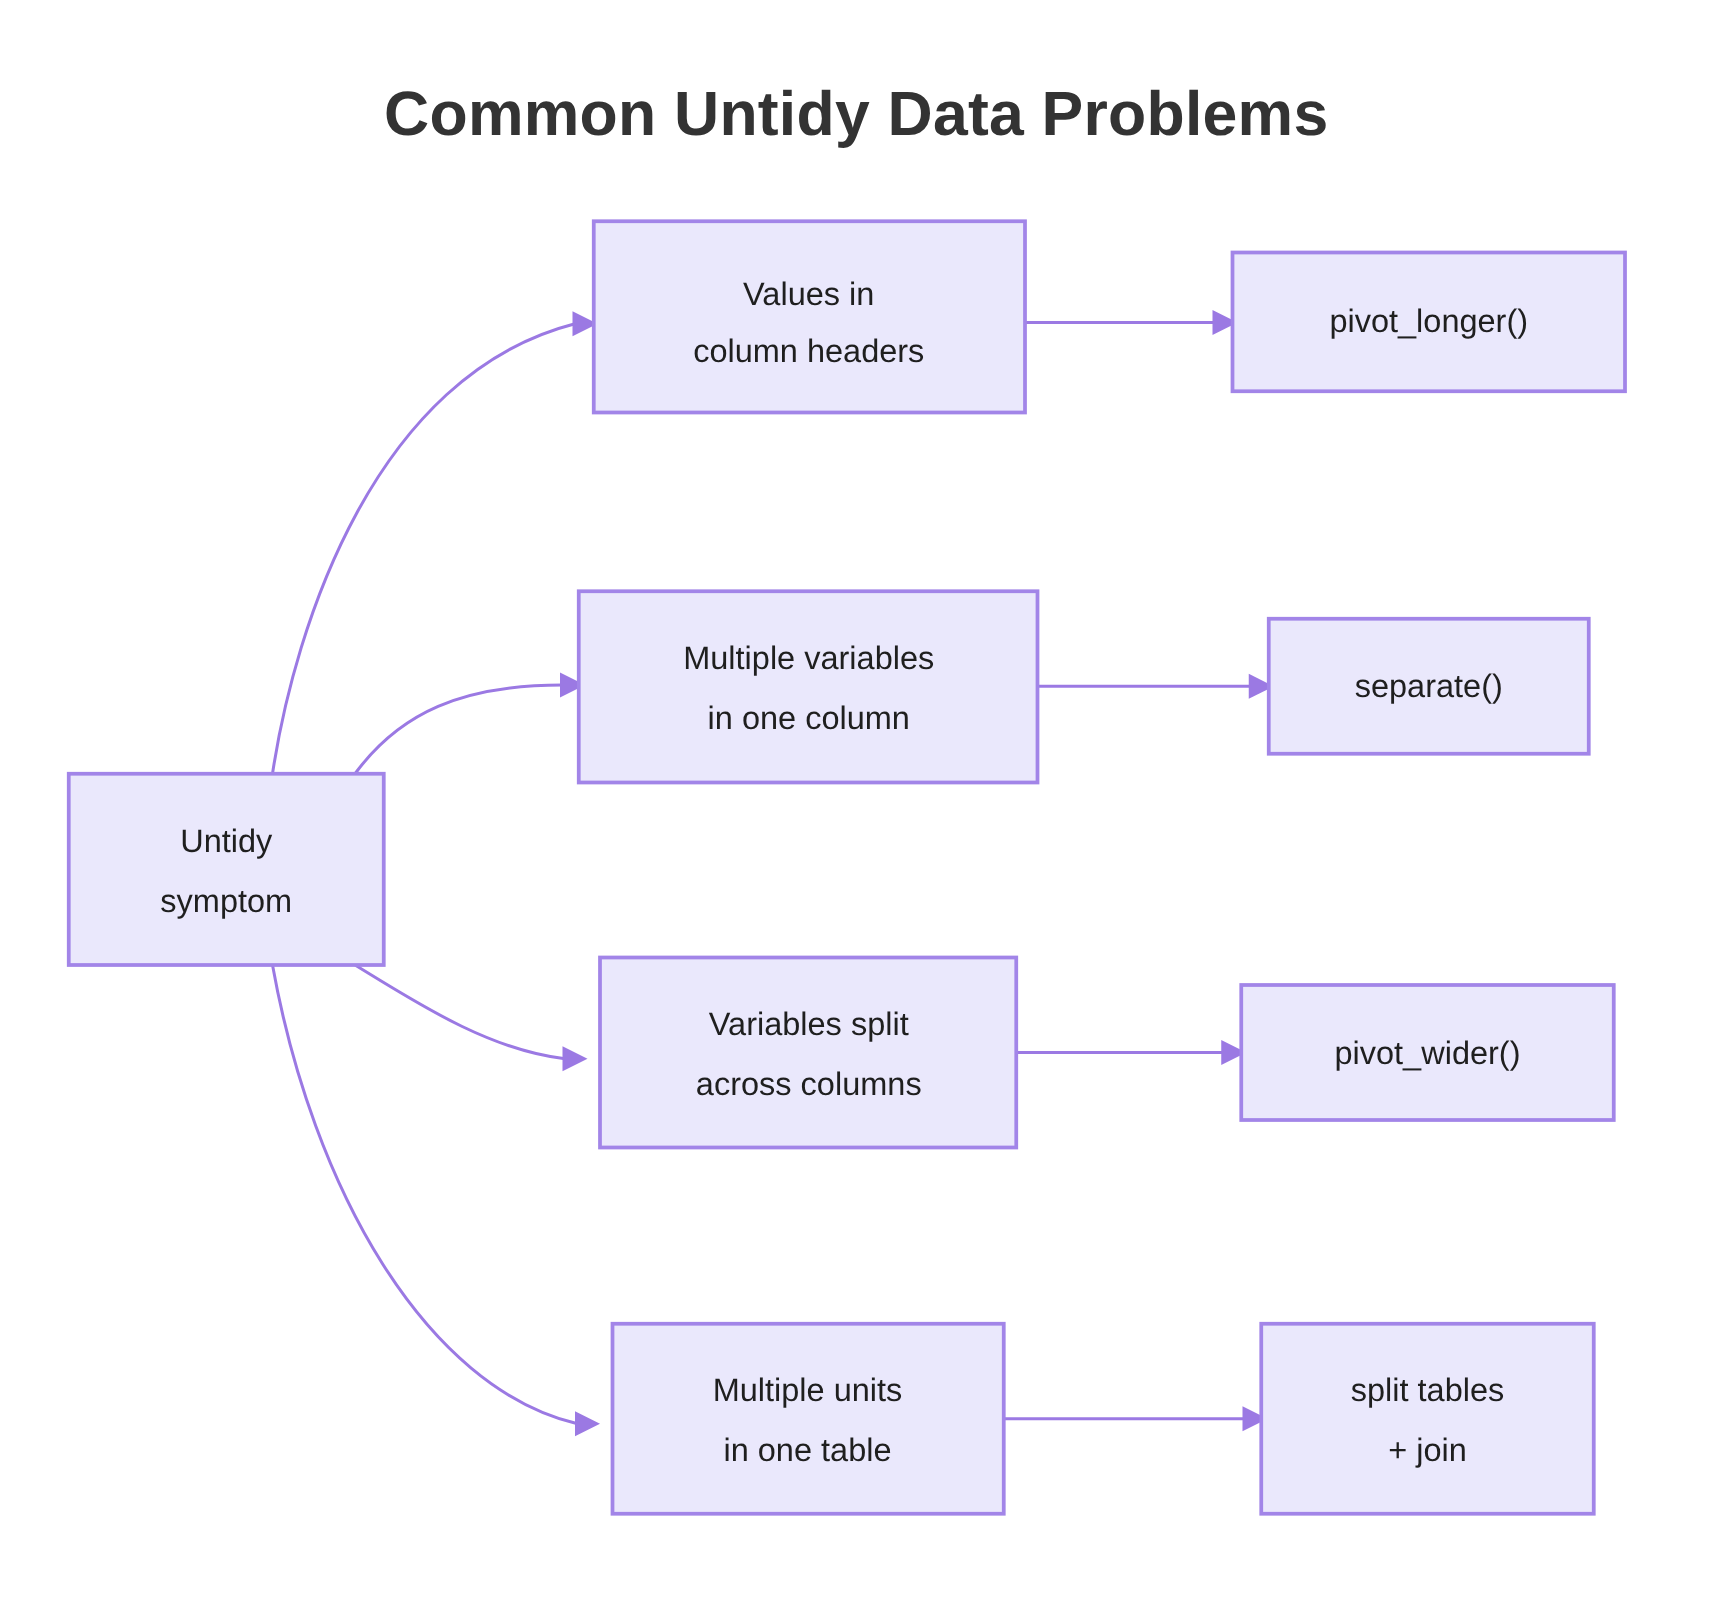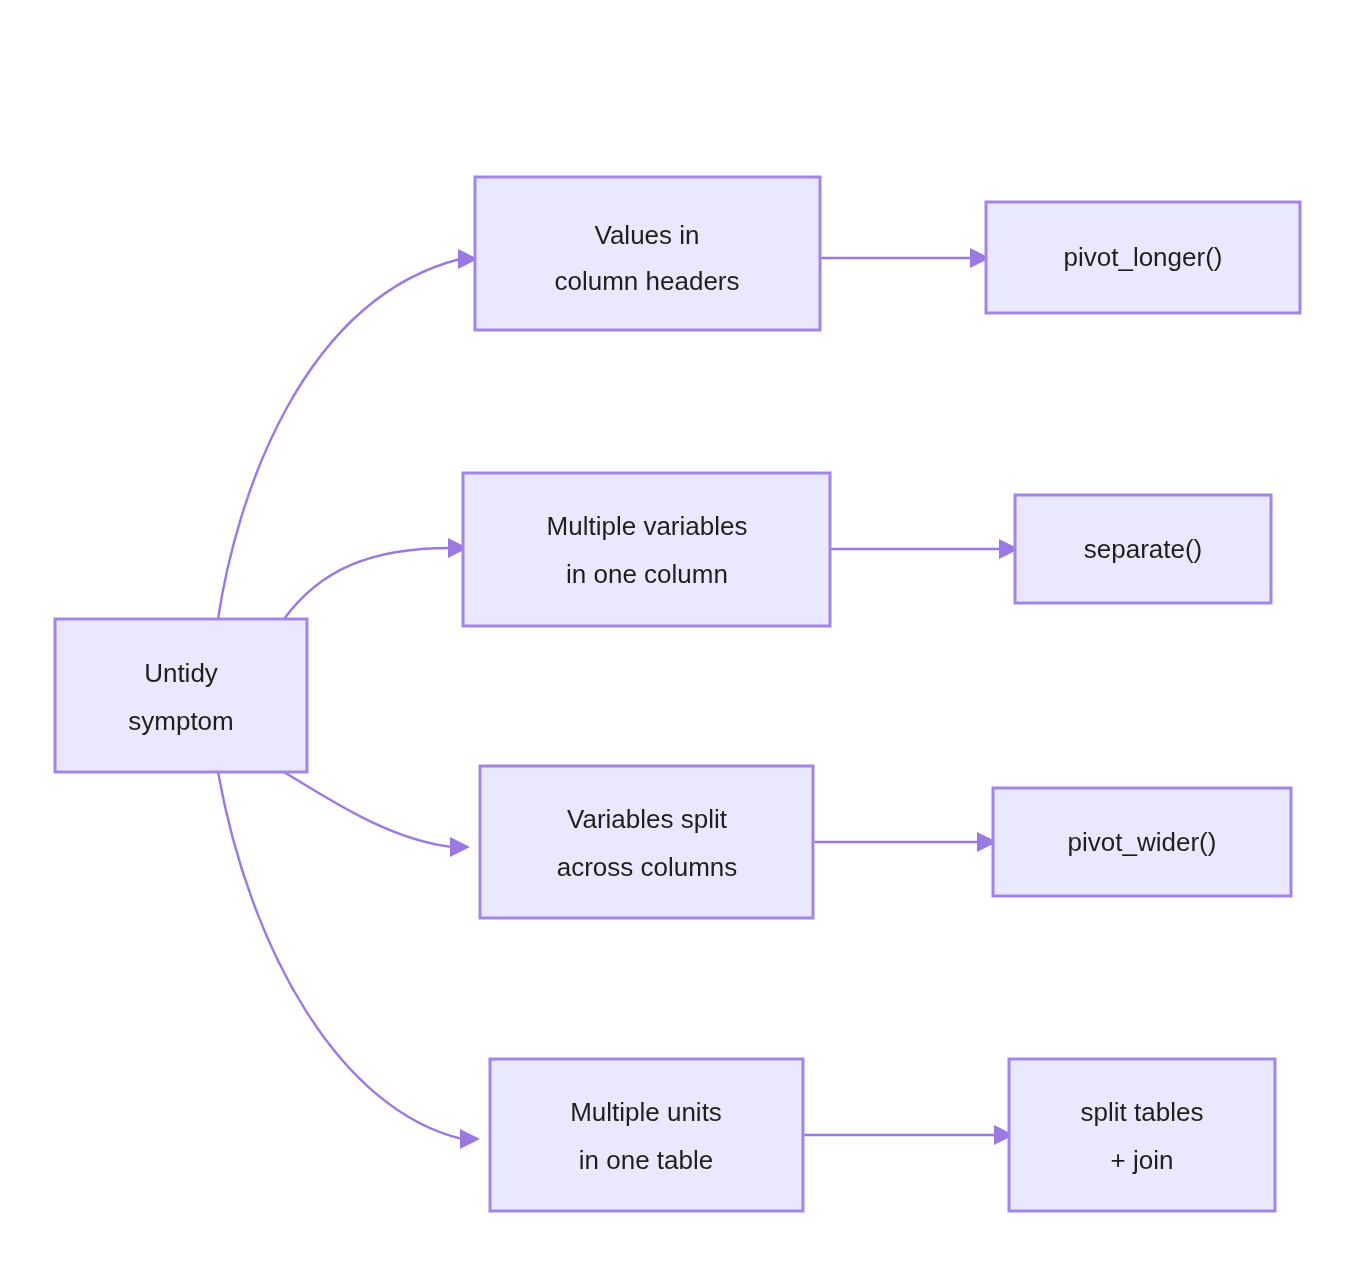--- a/index.html
+++ b/index.html
@@ -58,20 +58,21 @@
   .edge-head {
     fill: #9b79e3;
     stroke: none;
   }
 </style>
 </head>
 <body>
 
 <div id="diagram-root">
 
+  <div class="chart-title">Common Untidy Data Problems</div>
 
   <svg class="flow-canvas" viewBox="0 0 1370 1282">
 
     <g>
       <path class="edge-path" d="M 218,619 C 236,500 300,300 460,259"></path>
       <polygon class="edge-head" points="458,249 478,259 458,269"></polygon>
     </g>
 
     <g>
       <path class="edge-path" d="M 284,619 C 320,570 370,548 450,548"></path>

